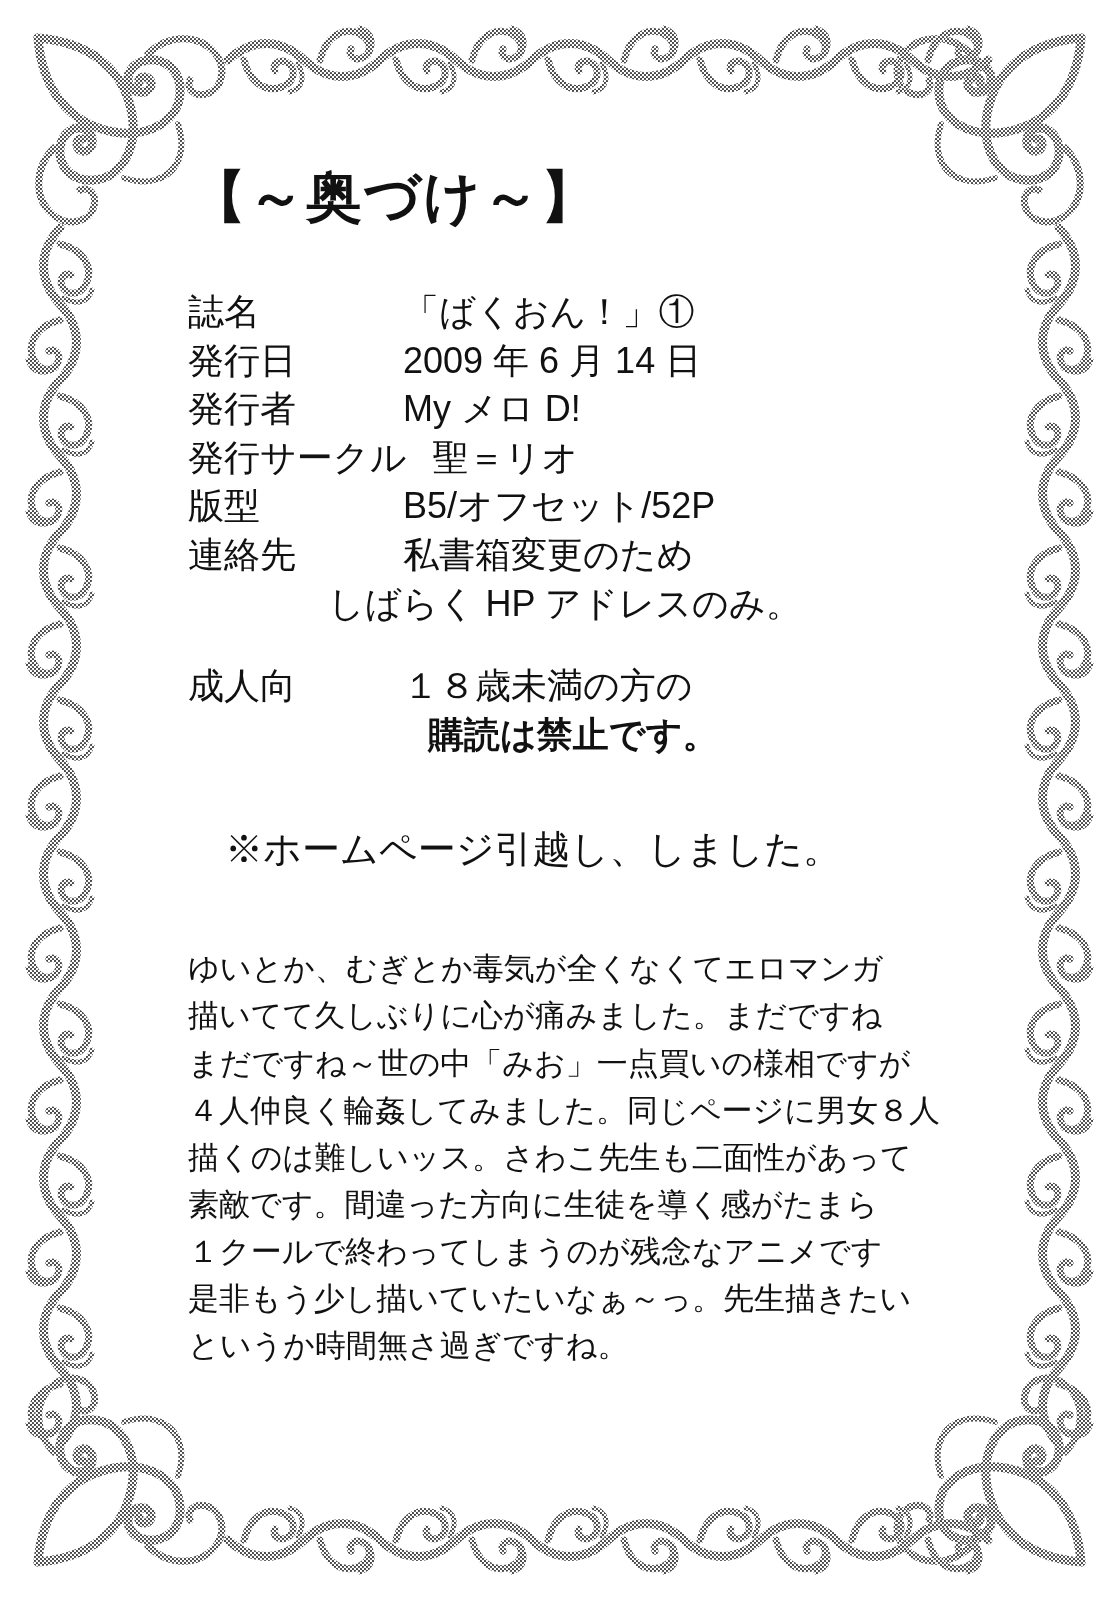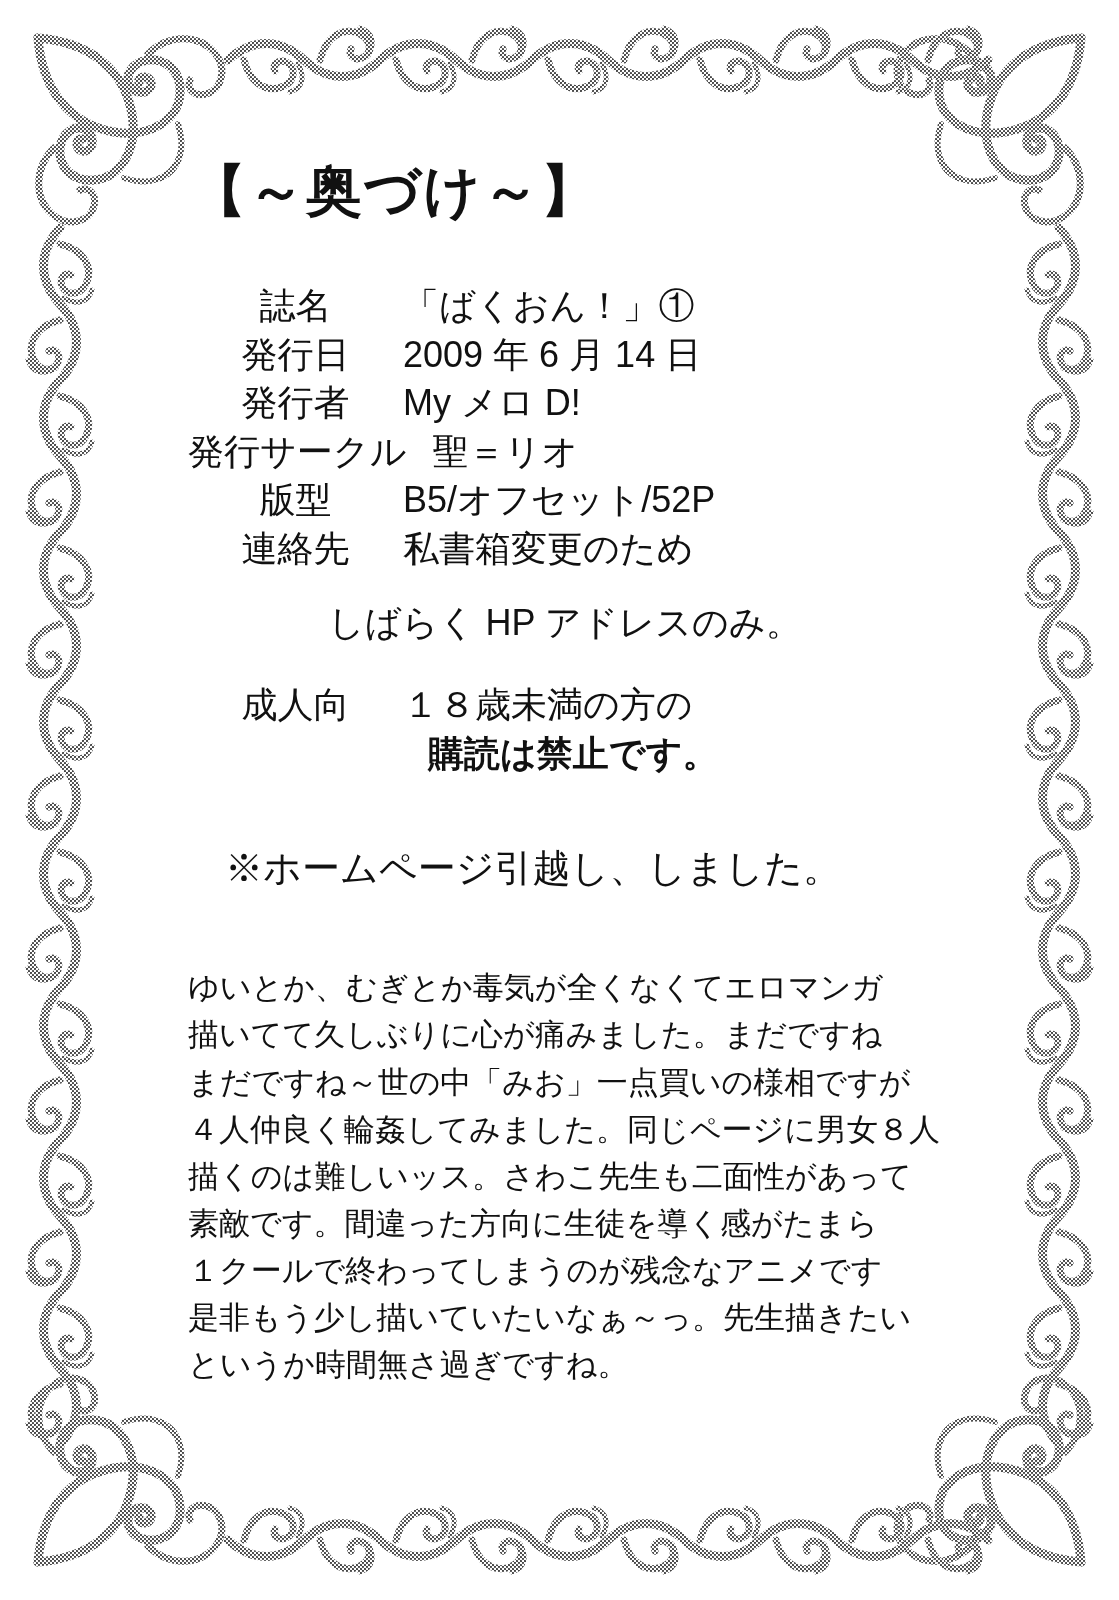--- a/index.html
+++ b/index.html
@@ -22,21 +22,21 @@
     left: 0; top: 0;
     width: 1119px;
     height: 1600px;
   }
   .frame-svg { position: absolute; left: 0; top: 0; }
 
   
   .content {
     position: absolute;
     left: 130px;
-    top: 114px;
+    top: 120px;
     width: 860px;
     height: 1380px;
   }
 
   .doc-title {
     font-size: 56px;
     font-weight: bold;
     letter-spacing: 2px;
     margin: 40px 0 0 60px;
     white-space: nowrap;
@@ -48,29 +48,27 @@
     line-height: 1.35;
   }
   .colophon-row {
     display: flex;
     align-items: baseline;
     white-space: nowrap;
   }
   .col-label {
     display: inline-block;
     min-width: 215px;
-    text-align: center;
   }
   .col-label.wide { min-width: 0; margin-right: 26px; }
   .col-value { font-weight: normal; }
   .col-value.bold { font-weight: normal; }
   .indent-line {
     margin-left: 140px;
     white-space: nowrap;
-    margin-top: 25px;
   }
 
   .adult-block {
     margin: 34px 0 0 58px;
     font-size: 36px;
     line-height: 1.35;
   }
   .adult-block .ind2 { margin-left: 240px; font-weight: bold; }
 
   .notice {

